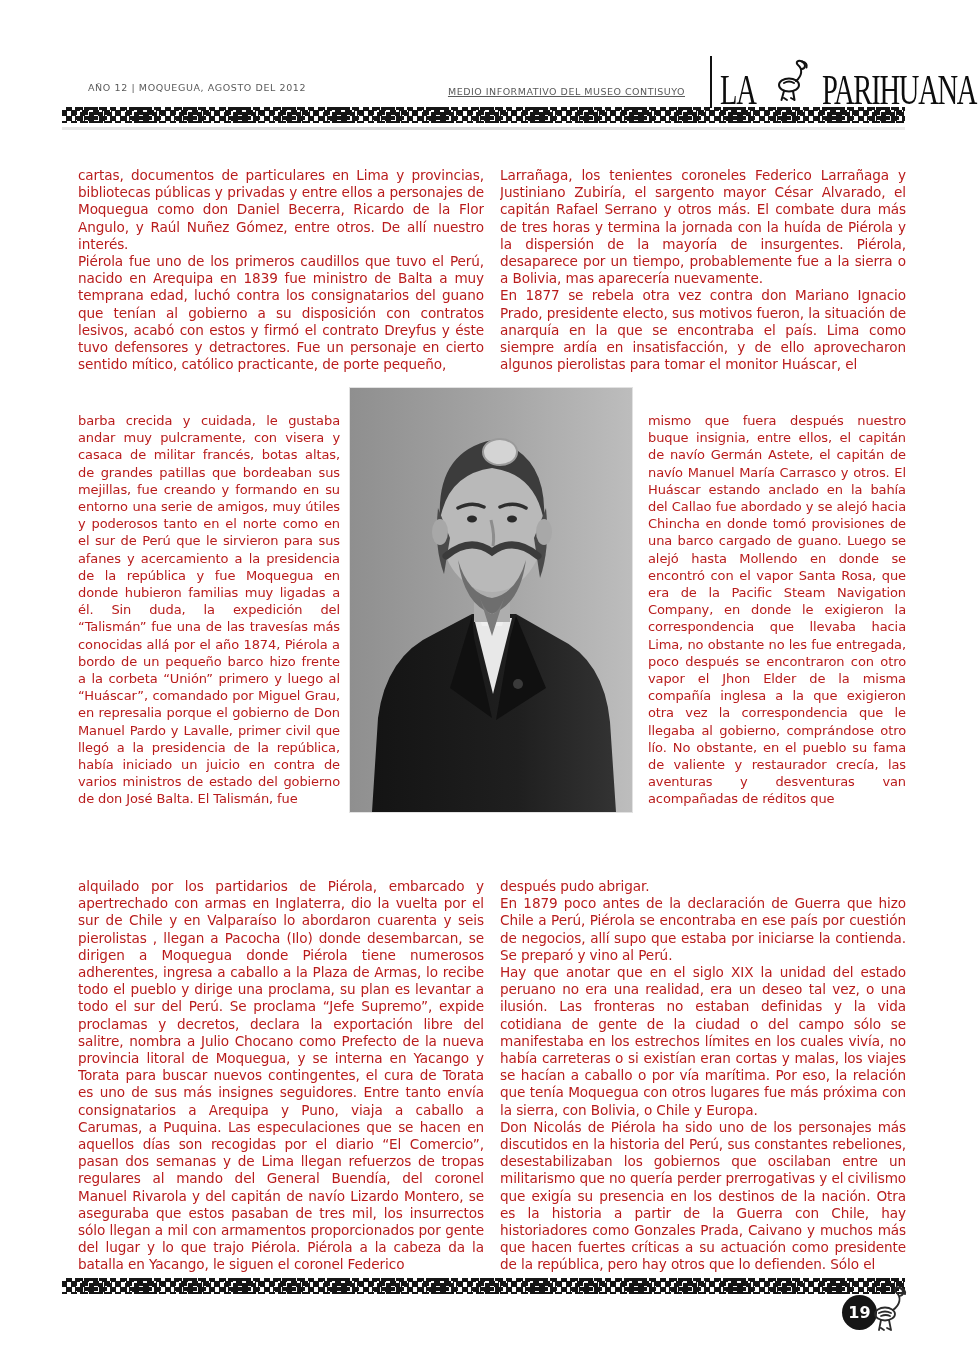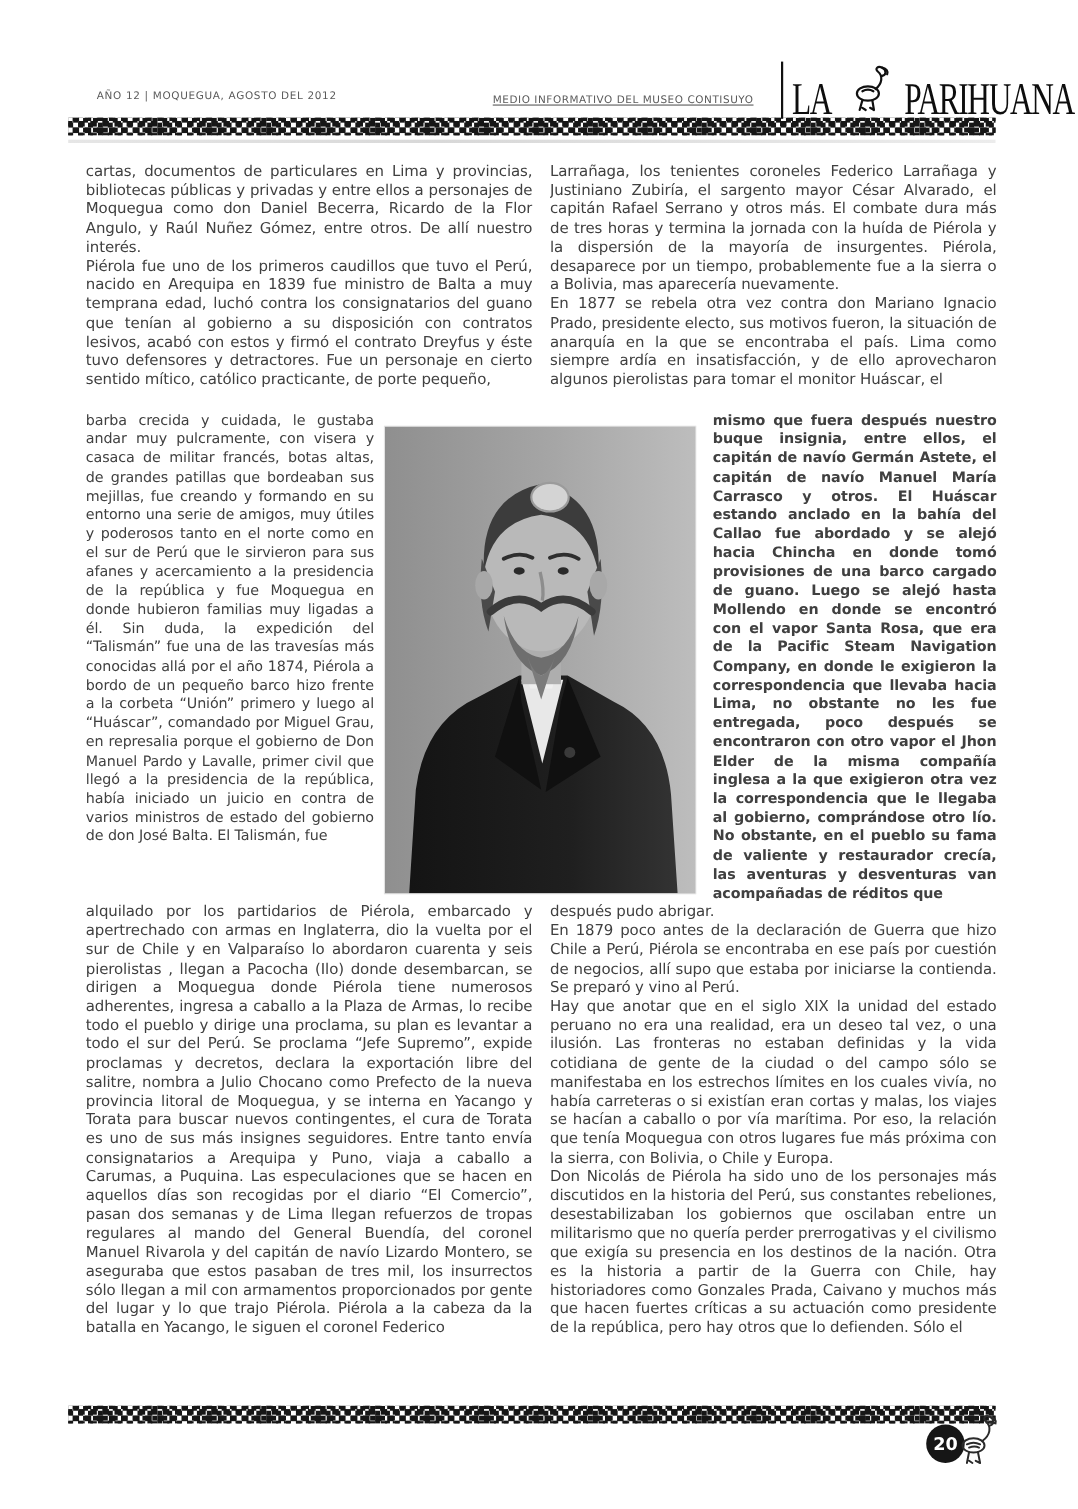--- a/index.html
+++ b/index.html
@@ -37,31 +37,32 @@
   }
   .band.top{top:107px;}
   .band.bottom{top:1278px;}
   .scan-line{
     position:absolute;left:62px;top:127px;width:843px;height:3px;
     background:linear-gradient(90deg,#e6e6e6,#d8d8d8 40%,#ececec);
   }
   
   .seg{
     text-align:justify;white-space:pre-line;line-height:17.2px;overflow:hidden;
-    color:#404040;
+    color:#b91c1c;
+    margin-top:19px;
   }
   .seg.wide{font-size:13.6px;letter-spacing:-0.1px;}
   .seg.narrow{font-size:13px;letter-spacing:-0.1px;}
   .col-left{position:absolute;left:78px;top:148px;width:406px;}
   .col-right{position:absolute;left:500px;top:148px;width:406px;}
   .col-left .seg.wtop{height:226px;}
   .col-left .seg.narrow{width:262px;height:447px;}
   .col-left .seg.wbot{height:455px;}
   .col-right .seg.wtop{height:226px;}
-  .col-right .seg.narrow{margin-left:148px;width:258px;height:447px;font-weight:bold;}
+  .col-right .seg.narrow{margin-left:148px;width:258px;height:447px;}
   .col-right .seg.wbot{height:455px;}
   
   .portrait{
     position:absolute;left:350px;top:388px;width:282px;height:424px;
     box-shadow:0 0 0 1px #e2e2e2;background:#a9a9a9;
   }
   .portrait svg{display:block;}
   
   .page-badge{
     position:absolute;left:842px;top:1295px;width:35px;height:35px;border-radius:50%;
@@ -160,21 +161,21 @@
     <path d="M96 168 Q120 148 142 164 Q164 148 188 168" stroke="#3b3b3b" stroke-width="7" fill="none" stroke-linecap="round"></path>
 
     <path d="M108 172 Q118 206 142 210 Q166 206 176 172 Q170 216 142 226 Q114 216 108 172 Z" fill="#6e6e6e"></path>
     <path d="M128 204 L142 248 L156 204 Q150 224 142 226 Q134 224 128 204 Z" fill="#7b7b7b"></path>
   </svg>
 </div>
 
 <div class="band bottom"></div>
 
 <div class="page-badge">
-  <span>20</span>
+  <span>19</span>
 </div>
 <div class="corner-bird">
   <svg width="46" height="52" viewBox="0 0 46 52">
     <g fill="none" stroke="#2b2b2b" stroke-width="1.8" stroke-linecap="round">
       <ellipse cx="18" cy="30" rx="10" ry="6.5"></ellipse>
       <path d="M26 26 C33 21 35 13 29 8 C26 5 29 2 33 4 C37 6 37 11 33 12"></path>
       <path d="M33 4 q6 1 5 6 l-5 -1"></path>
       <path d="M14 36 l-2 10 m2 -2 l3 2"></path>
       <path d="M22 36 l2 10 m-4 -2 l4 2"></path>
       <path d="M12 29 q6 -3 12 0 M14 32 q5 -2 9 0"></path>

